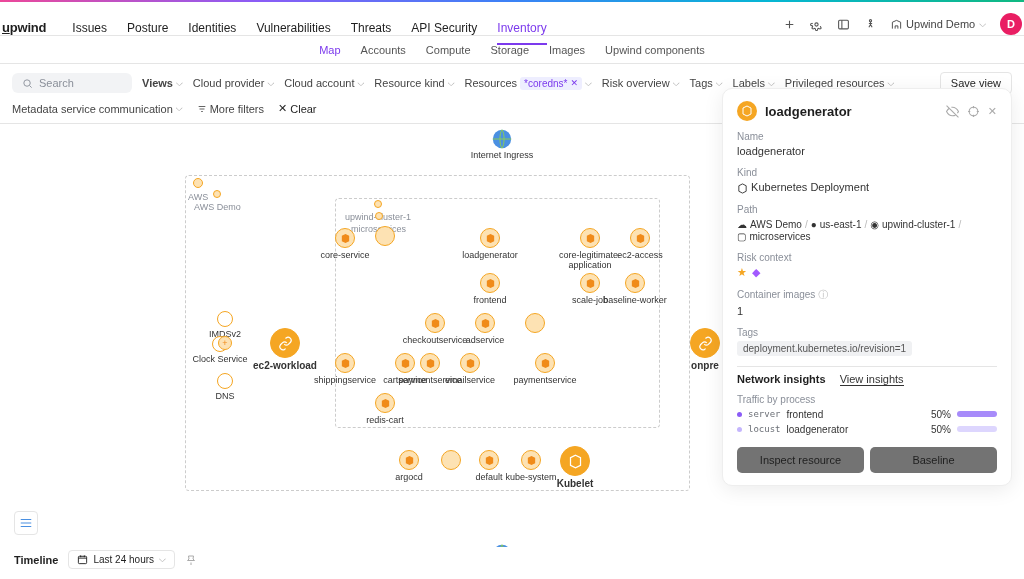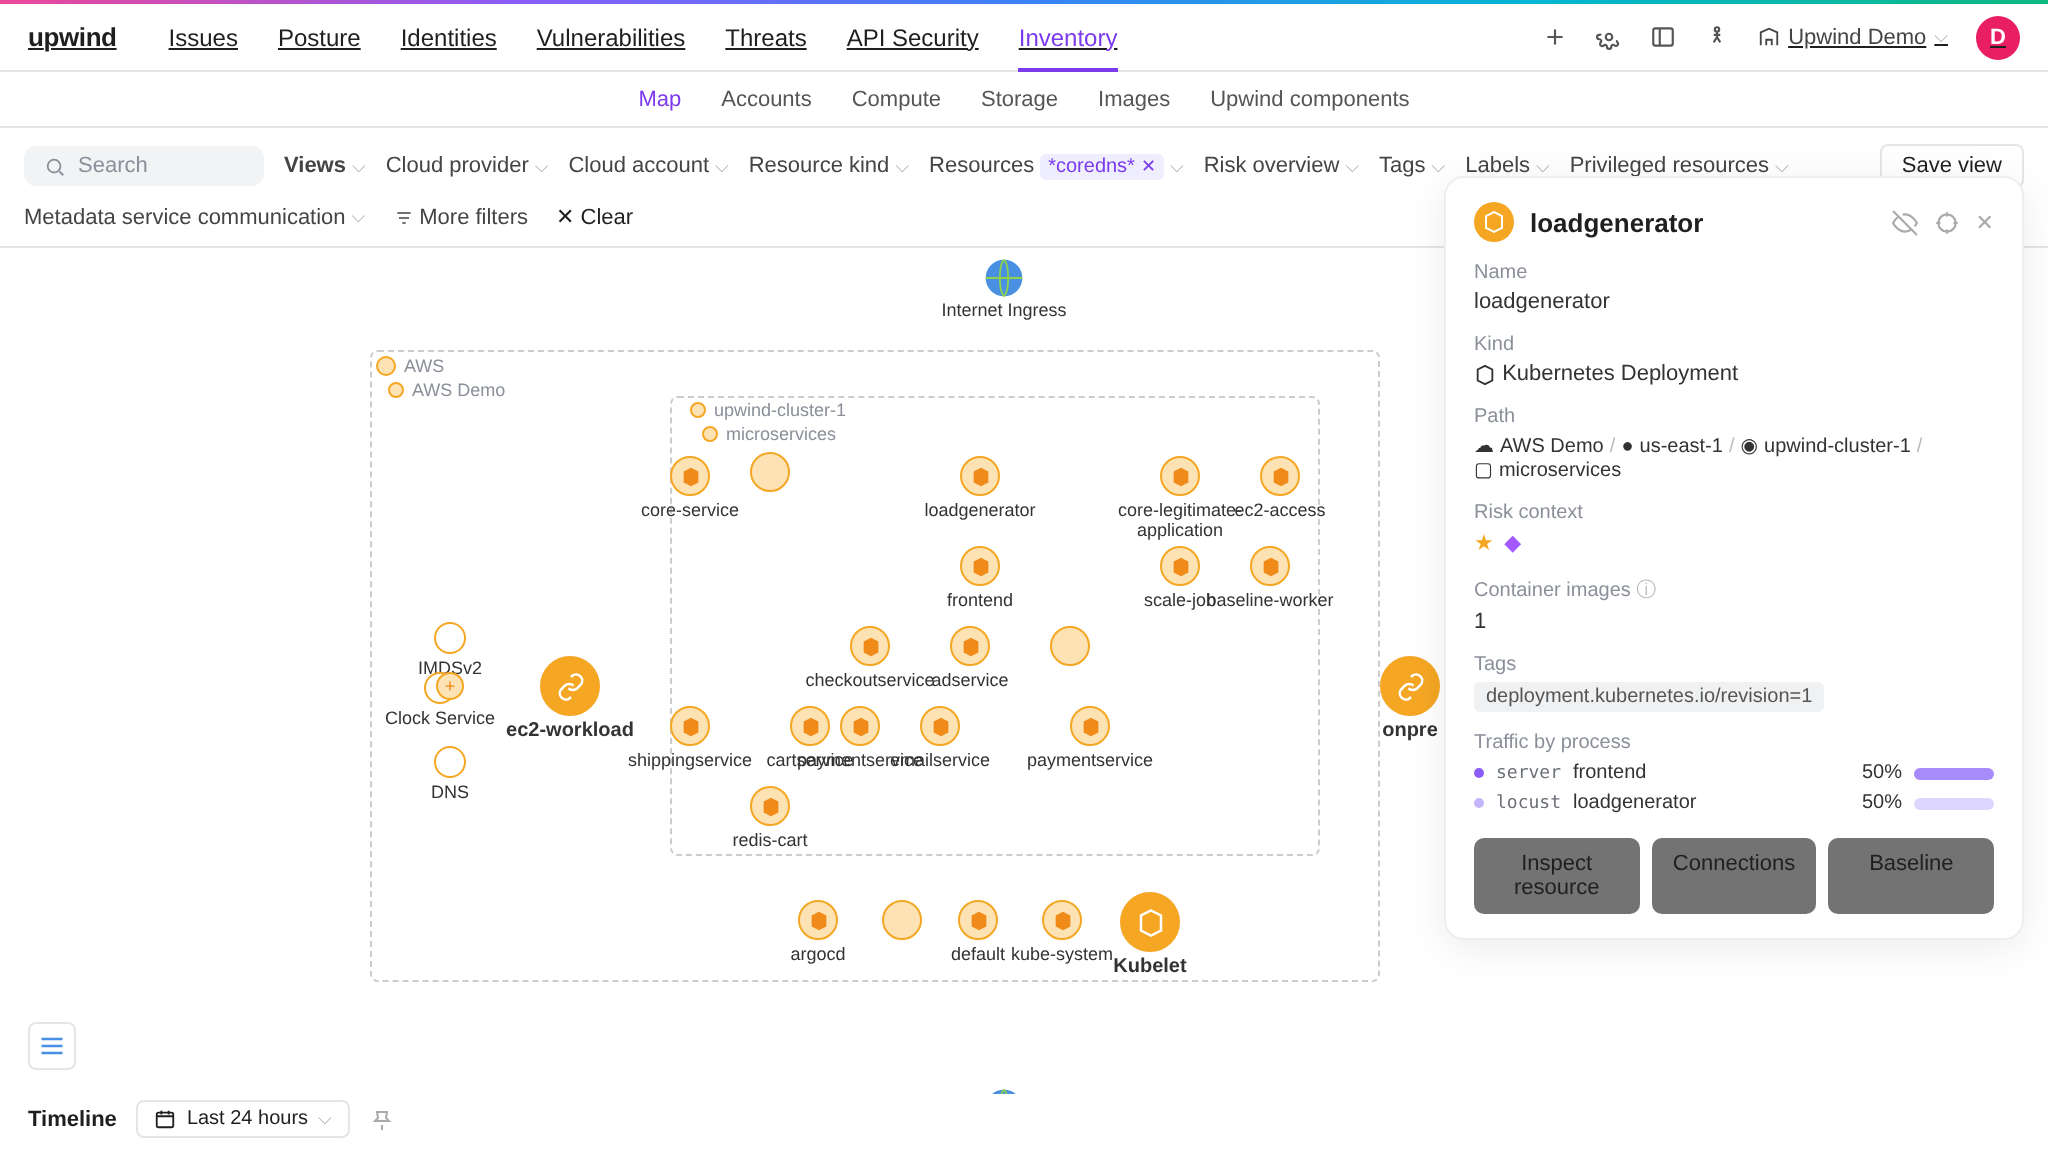--- a/index.html
+++ b/index.html
@@ -13,21 +13,21 @@
   --orange-dark:#f08b1a;
   --blue:#4a90e2;
   --badge-bg:#f0f1f3;
   --search-bg:#f2f3f5;
 }
 *{box-sizing:border-box;}
 body{margin:0;font-family:-apple-system,BlinkMacSystemFont,"Segoe UI",sans-serif;font-size:11px;color:var(--text);background:#fff;width:1024px;height:579px;overflow:hidden;position:relative;}
 .gradient-bar{height:2px;background:linear-gradient(90deg,#ec4899,#8b5cf6,#3b82f6,#06b6d4,#10b981);}
 
 
-.topnav{display:flex;align-items:center;height:34px;padding:0 14px;border-bottom:1px solid var(--border);text-decoration:underline;}
+.topnav{display:flex;align-items:flex-end;height:34px;padding:0 2px;border-bottom:1px solid var(--border);}
 .logo{font-size:13px;font-weight:700;letter-spacing:-0.2px;margin-right:26px;}
 .logo::first-letter{text-decoration:underline;}
 .mainnav{display:flex;gap:20px;}
 .mainnav span{font-size:12px;font-weight:500;cursor:pointer;}
 .mainnav span.active{color:var(--purple);position:relative;}
 .mainnav span.active::after{content:"";position:absolute;left:0;right:0;bottom:-10px;height:2px;background:var(--purple);}
 .topnav-right{margin-left:auto;display:flex;align-items:center;gap:14px;}
 .icon{width:13px;height:13px;display:inline-block;color:#555;}
 .avatar{width:22px;height:22px;border-radius:50%;background:#e91e63;color:#fff;display:flex;align-items:center;justify-content:center;font-size:11px;font-weight:600;}
 .workspace{font-size:11px;color:#444;display:flex;align-items:center;gap:4px;}
@@ -54,21 +54,21 @@
 .canvas{position:absolute;top:128px;left:0;right:0;bottom:32px;overflow:hidden;}
 .node{position:absolute;display:flex;flex-direction:column;align-items:center;font-size:9px;color:#333;text-align:center;width:70px;}
 .node .nic{width:20px;height:20px;border-radius:50%;background:#fde2b3;display:flex;align-items:center;justify-content:center;margin-bottom:2px;border:1px solid var(--orange);}
 .node .nic svg{width:11px;height:11px;color:var(--orange-dark);}
 .node.big .nic{width:30px;height:30px;background:var(--orange);}
 .node.big .nic svg{color:#fff;width:15px;height:15px;}
 .node.big .nlabel{font-weight:600;font-size:10px;}
 .node .dot-open{width:16px;height:16px;border-radius:50%;background:#fff;border:1.5px solid var(--orange);margin-bottom:2px;}
 .globe{width:22px;height:22px;}
 .cluster-box{position:absolute;border:1px dashed #ccc;border-radius:4px;}
-.cluster-label{position:absolute;font-size:9px;color:var(--text-muted);display:flex;align-items:center;gap:4px;}
+.cluster-label{position:absolute;font-size:9px;color:var(--text-muted);display:flex;align-items:center;gap:4px;flex-direction:column;}
 .mini-dot{width:10px;height:10px;border-radius:50%;background:#fde2b3;border:1px solid var(--orange);}
 .mini-dot.sm{width:8px;height:8px;}
 
 
 .panel{position:absolute;top:88px;right:12px;width:290px;background:#fff;border:1px solid #eee;border-radius:10px;box-shadow:0 4px 20px rgba(0,0,0,0.08);padding:12px 14px;z-index:10;}
 .panel-header{display:flex;align-items:center;gap:8px;margin-bottom:10px;}
 .panel-header .pic{width:20px;height:20px;border-radius:50%;background:var(--orange);display:flex;align-items:center;justify-content:center;color:#fff;}
 .panel-header .ptitle{font-size:13px;font-weight:700;flex:1;}
 .panel-header .pact{color:#aaa;cursor:pointer;}
 .panel-section{margin-bottom:10px;}
@@ -517,39 +517,42 @@
   <div class="panel-section">
       <div class="panel-label">Risk context</div>
     <div class="panel-value"><span class="risk-dot star">★</span> <span class="risk-dot purp">◆</span></div>
   </div>
   <div class="panel-section">
       <div class="panel-label"><span>Container images</span> <span style="color:#bbb;">ⓘ</span></div>
       <div class="panel-value">1</div>
     </div>
   <div class="panel-section"><div class="panel-label">Tags</div><span class="tag-chip">deployment.kubernetes.io/revision=1</span></div>
 
+  <div class="insights-head">
+    <span class="t">Network insights</span>
+    <span class="link">View insights</span>
+  </div>
   <div class="section-sublabel">Traffic by process</div>
   <div class="traffic-row">
     <span class="bullet" style="background:#8b5cf6;"></span>
     <span class="code">server</span>
     <span class="val">frontend</span>
     <span class="pct">50%</span>
     <span class="bar" style="background:#a78bfa;"></span>
   </div>
   <div class="traffic-row">
     <span class="bullet" style="background:#c4b5fd;"></span>
     <span class="code">locust</span>
     <span class="val">loadgenerator</span>
     <span class="pct">50%</span>
     <span class="bar" style="background:#ddd6fe;"></span>
   </div>
 
   <div class="panel-footer">
     <div class="btn">Inspect resource</div>
-    <div class="btn">Connections</div>
     <div class="btn">Baseline</div>
   </div>
 </div>
 
 <div style="position:absolute;bottom:38px;left:14px;">
   <div class="menu-square">
       <svg width="14" height="14" viewBox="0 0 24 24" fill="none" stroke="#4a90e2" stroke-width="2">
         <path d="M3 6h18M3 12h18M3 18h18"></path>
       </svg>
     </div>

